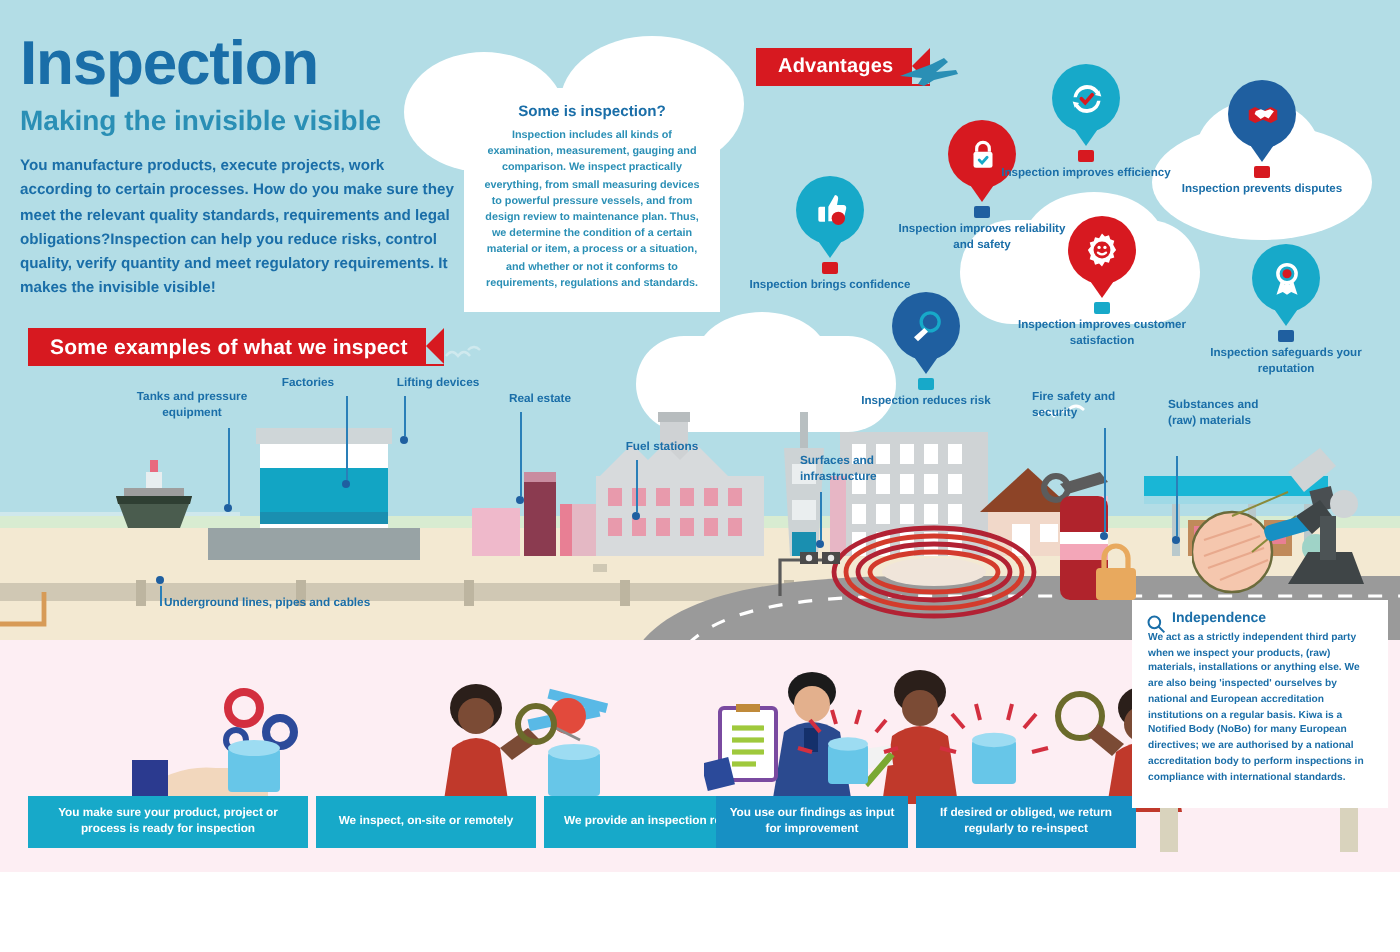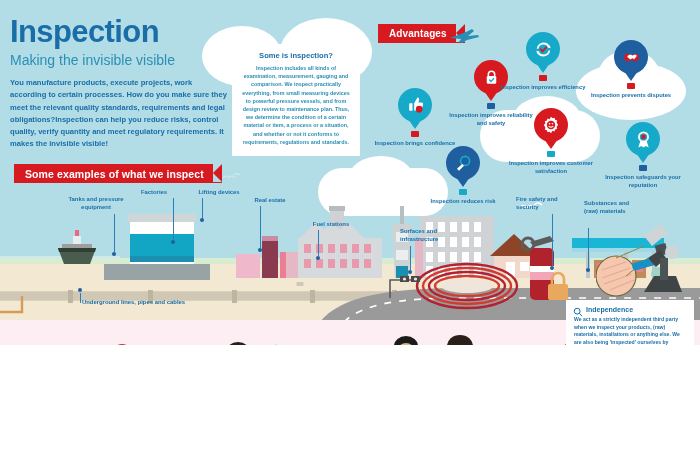--- a/index.html
+++ b/index.html
@@ -4,37 +4,37 @@
 <title>Inspection Infographic</title>
 <style>
   * { box-sizing: border-box; margin: 0; padding: 0; }
   body {
     width: 700px; height: 476px;
     font-family: "Liberation Sans", sans-serif;
     background: #ffffff;
     overflow: hidden;
     position: relative;
   }
-  .page { position: relative; width: 700px; height: 345px; overflow: hidden; }
+  .page { position: relative; width: 700px; height: 436px; overflow: hidden; }
 
   
   .sky {
     position: absolute; left: 0; top: 0; width: 700px; height: 320px;
     background: #b3dde6;
   }
   
   .headline {
     position: absolute; left: 10px; top: 16px; width: 230px;
   }
   .h-title {
     font-size: 31px; font-weight: bold; color: #1a6ea8; letter-spacing: -0.6px;
     line-height: 1;
   }
   .h-sub {
-    font-size: 14px; color: #2a8fb5; margin-top: 5px; font-weight: normal;
+    font-size: 14px; color: #2a8fb5; margin-top: 5px; font-weight: bold;
   }
   .h-body {
     font-size: 7.6px; color: #1a6ea8; line-height: 1.62; margin-top: 9px;
     font-weight: bold; width: 218px;
   }
 
   
   .cloud { position: absolute; background: #ffffff; border-radius: 50%; }
 
   

